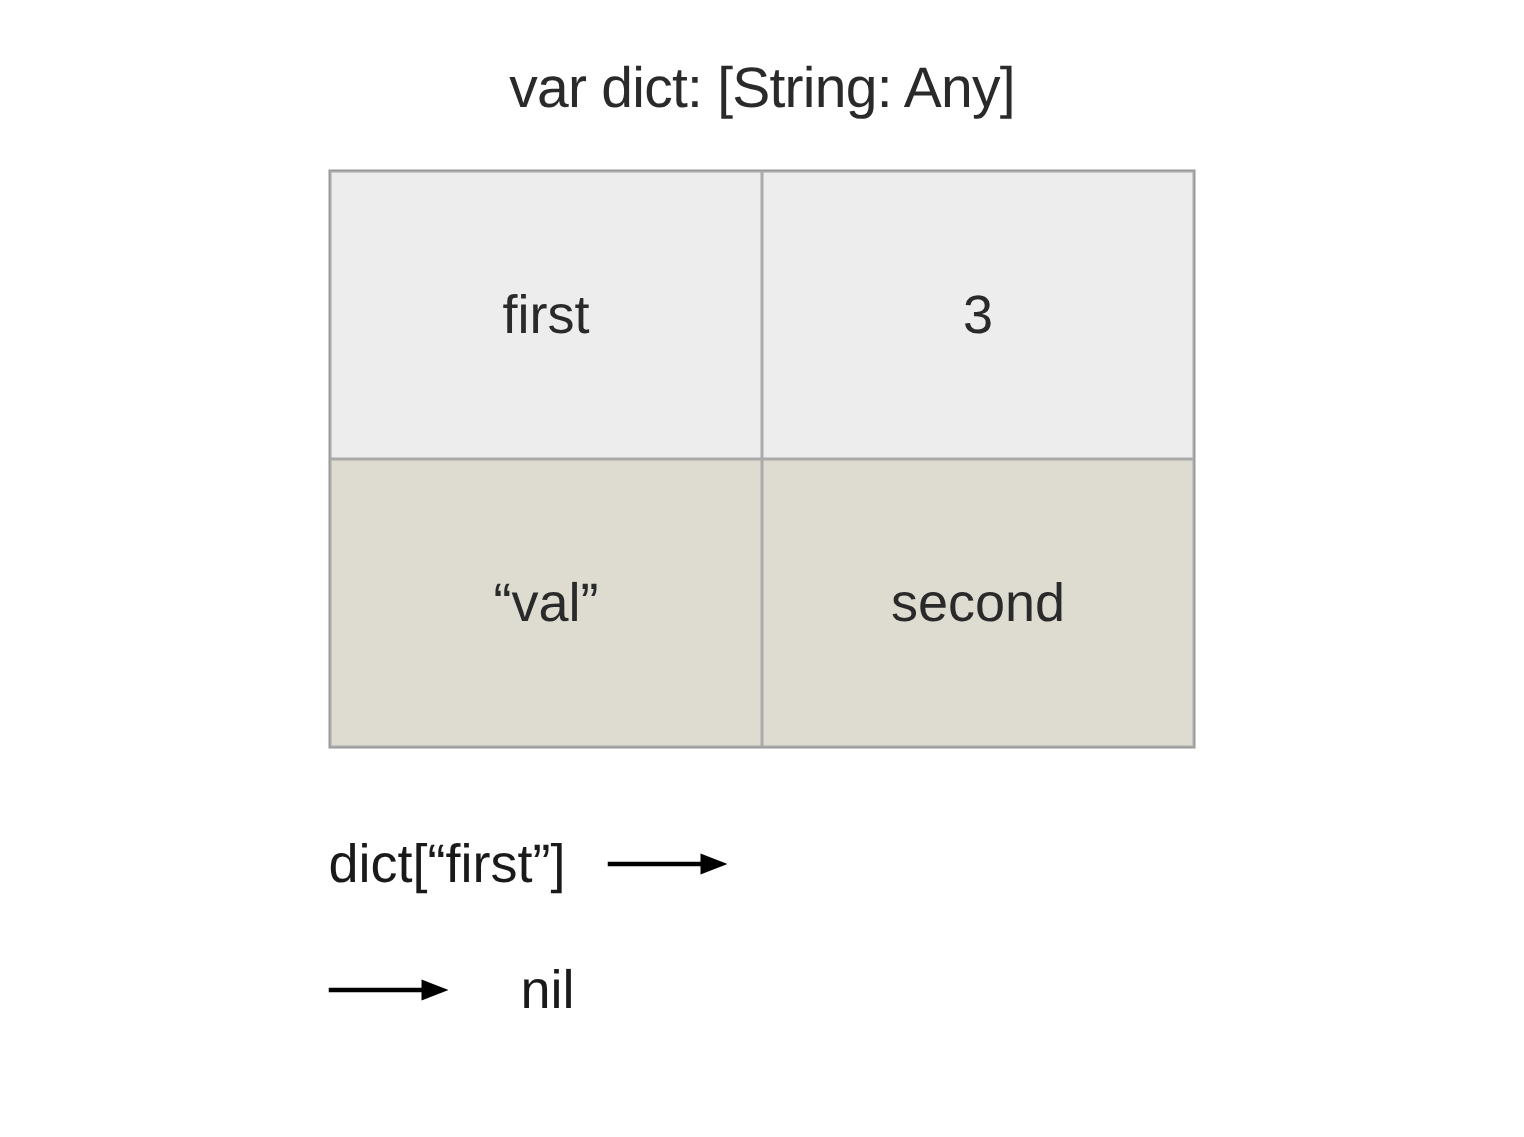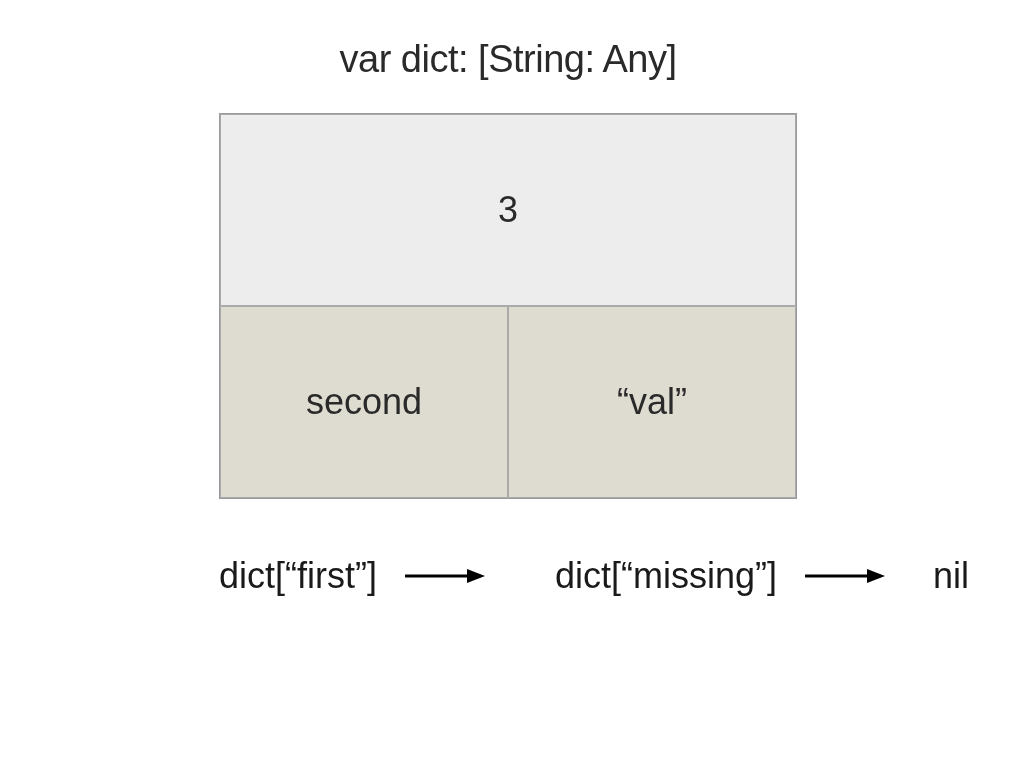--- a/index.html
+++ b/index.html
@@ -45,21 +45,21 @@
       align-items: center;
       justify-content: center;
       font-size: 36px;
       color: #2a2a2a;
       border: 1px solid #aaa;
     }
     .lookups {
       margin-top: 56px;
       width: 578px;
       display: flex;
-      flex-direction: row;
+      flex-direction: column;
       gap: 42px;
     }
     .lookup-row {
       display: flex;
       align-items: center;
       font-size: 36px;
       color: #1a1a1a;
     }
     .lookup-expr {
       flex: 0 0 auto;
@@ -80,40 +80,40 @@
       margin-left: 20px;
     }
   </style>
 </head>
 <body>
 
 <div class="title">var dict: [String: Any]</div>
 
 <div class="dict-table">
   <div class="dict-row row-0">
+    <div class="dict-cell">first</div>
     <div class="dict-cell">3</div>
   </div>
   <div class="dict-row row-1">
+    <div class="dict-cell">“val”</div>
     <div class="dict-cell">second</div>
-    <div class="dict-cell">“val”</div>
   </div>
 </div>
 
 <div class="lookups">
   <div class="lookup-row">
     <span class="lookup-expr">dict[“first”]</span>
     <span class="arrow">
       <svg viewBox="0 0 80 20">
         <line x1="0" y1="10" x2="66" y2="10" stroke="#000" stroke-width="3"></line>
         <polygon points="80,10 62,3 62,17" fill="#000"></polygon>
       </svg>
     </span>
   </div>
   <div class="lookup-row">
-    <span class="lookup-expr">dict[“missing”]</span>
     <span class="arrow">
       <svg viewBox="0 0 80 20">
         <line x1="0" y1="10" x2="66" y2="10" stroke="#000" stroke-width="3"></line>
         <polygon points="80,10 62,3 62,17" fill="#000"></polygon>
       </svg>
     </span>
     <span class="lookup-result">nil</span>
   </div>
 </div>
 

